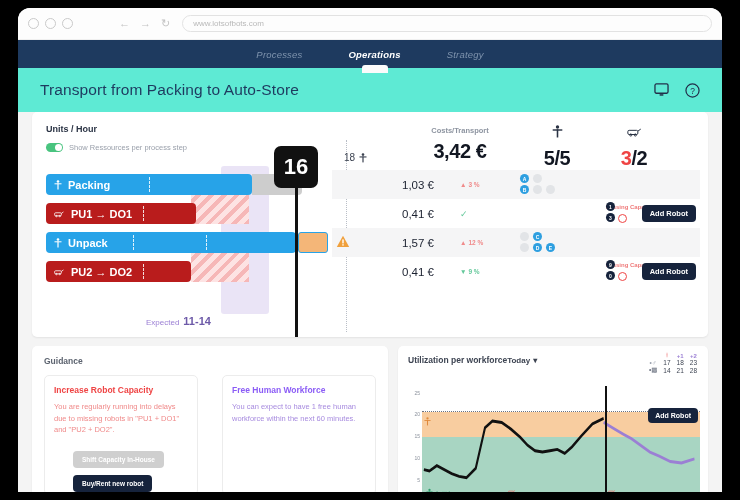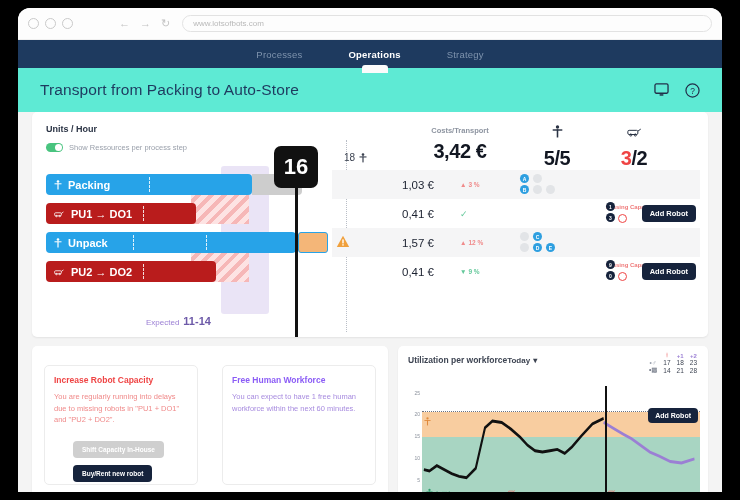--- a/index.html
+++ b/index.html
@@ -39,21 +39,21 @@
     max-width: 540px;
   }
   
   .topnav {
     height: 28px; background: #1e3a5f;
     display: flex; align-items: center; justify-content: center;
     gap: 42px; position: relative;
   }
   .topnav .tab {
     font-size: 9.5px; color: #7e93ad; letter-spacing: .2px;
-    position: relative; padding: 6px 2px;
+    position: relative; padding: 6px 2px; font-style: italic;
   }
   .topnav .tab.active { color: #ffffff; font-weight: bold; }
   .topnav .tab.active:after {
     content: ""; position: absolute; left: 50%; transform: translateX(-50%);
     bottom: -7px; width: 26px; height: 8px;
     background: #fbfbfb; border-radius: 3px 3px 0 0;
   }
   
   .pagehead {
     background: #5eead4; height: 44px;
@@ -317,21 +317,21 @@
                 <rect x="3.4" y="3.3" width="1.2" height="6.2" fill="#fff"></rect>
             </svg>
             <span>Unpack</span>
             <div class="dash" style="left:87px;"></div>
             <div class="dash" style="left:160px;"></div>
           </div>
         </div>
 
         <div class="grow">
           <div class="hatch" style="left:145px;width:58px;top:-4px;height:29px;"></div>
-          <div class="bar dark" style="width:170px;">
+          <div class="bar dark" style="width:145px;">
             <svg width="11" height="8" viewBox="0 0 18 12">
               <rect x="1" y="4" width="11" height="5" rx="1.6" fill="none" stroke="#fff" stroke-width="1.3"></rect>
               <circle cx="4" cy="9.4" r="1.2" fill="none" stroke="#fff" stroke-width="1.2"></circle>
               <circle cx="9.4" cy="9.4" r="1.2" fill="none" stroke="#fff" stroke-width="1.2"></circle>
               <path d="M12 5 L15.5 2.6" fill="none" stroke="#fff" stroke-width="1.3"></path>
             </svg>
             <span>PU2 → DO2</span>
             <div class="dash" style="left:97px;"></div>
           </div>
         </div>
@@ -390,20 +390,21 @@
           </div>
           <span class="rcirc"></span>
           <button class="addbtn">Add Robot</button>
         </div>
       </div>
     </div>
 
     <div class="bottom">
 
       <div class="card guidance">
+        <div class="gtitle">Guidance</div>
         <div class="gcards">
           <div class="gcard">
             <div class="gh red">Increase Robot Capacity</div>
             <div class="gt red">You are regularly running into delays due to missing robots in "PU1 + DO1" and "PU2 + DO2".</div>
             <button class="gbtn gray">Shift Capacity In-House</button>
             <button class="gbtn navy">Buy/Rent new robot</button>
           </div>
           <div class="gcard">
             <div class="gh purple">Free Human Workforce</div>
             <div class="gt purple">You can expect to have 1 free human workforce within the next 60 minutes.</div>

